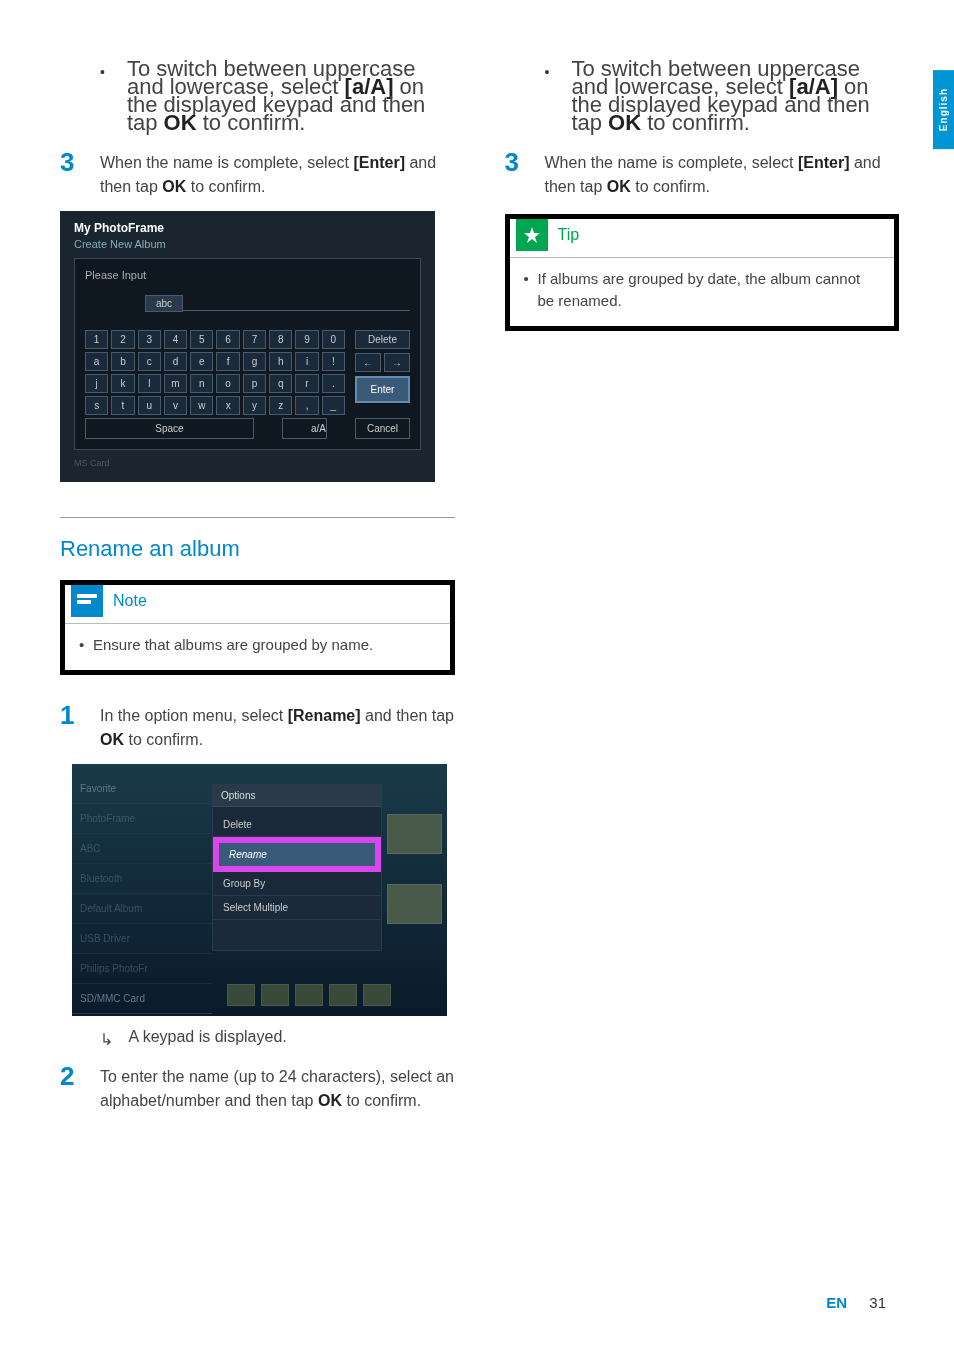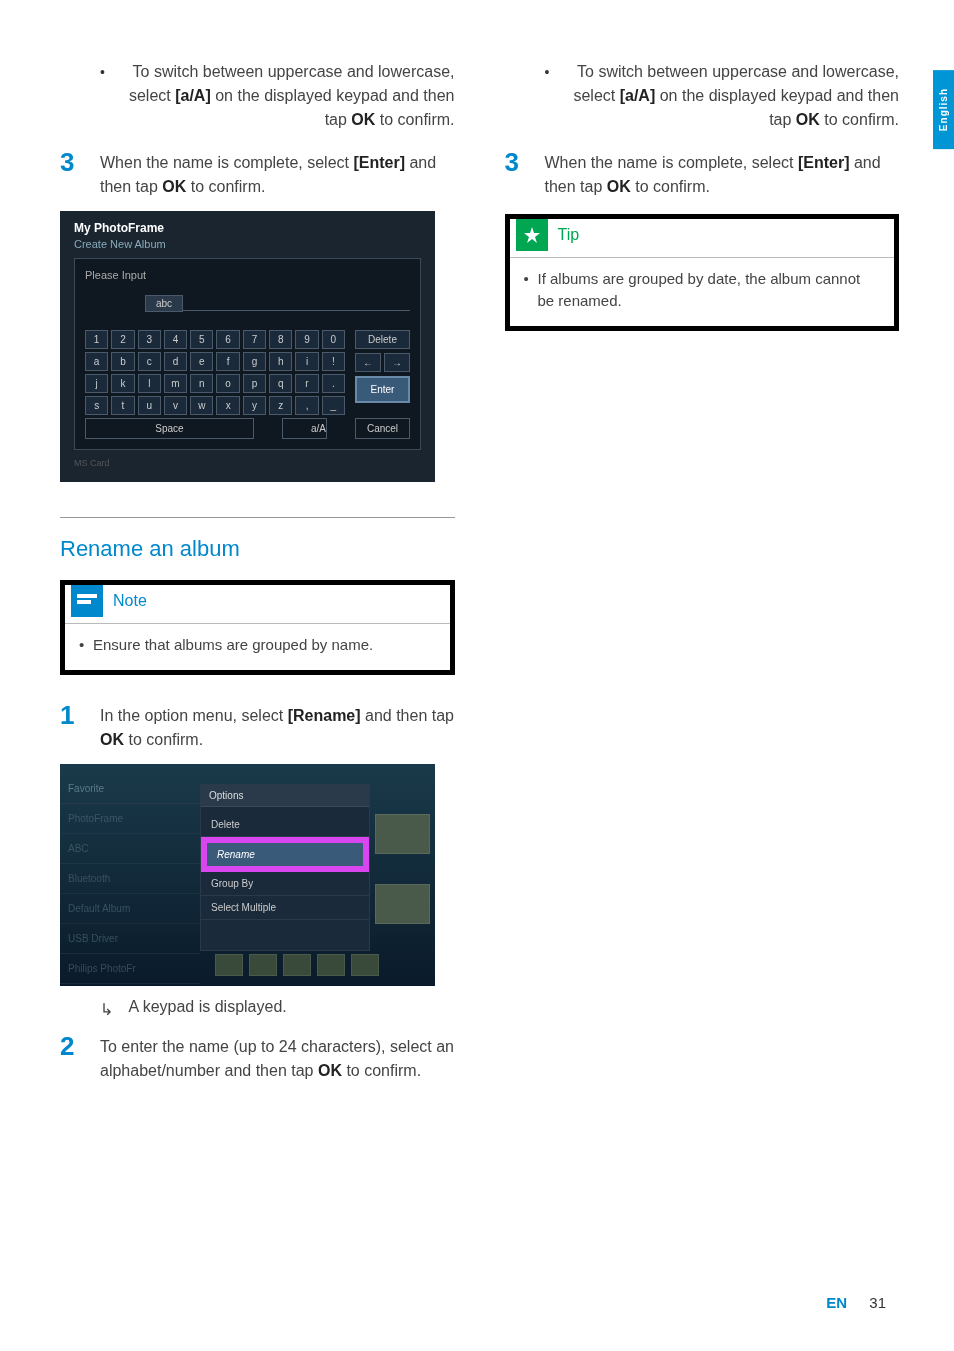--- a/index.html
+++ b/index.html
@@ -44,25 +44,24 @@
     .bullet-row {
       display: flex;
       align-items: flex-start;
       gap: 22px;
     }
     .bullet-dot {
       font-size: 14px;
       line-height: 24px;
     }
     .bullet-text {
-      font-size: 16px;
-      line-height: 24px;
+      font-size: 22px;
+      line-height: 18px;
       color: #444;
       font-weight: 300;
-      text-align: right;
     }
     .bullet-text .bold { font-weight: 600; color: #222; }
     .step-row {
       display: flex;
       align-items: flex-start;
       gap: 18px;
       margin-bottom: 12px;
     }
     .step-num {
       font-size: 26px;
@@ -274,23 +273,23 @@
       border: 1px solid #4a5a6a;
       text-align: center;
       padding: 4px 0;
       font-size: 10px;
       color: #ccc;
     }
     .ss1-footer { margin-top: 8px; font-size: 9px; color: #555; }
     
     .screenshot2 {
       width: 375px;
-      height: 222px;
+      height: 252px;
       background: linear-gradient(180deg, #1a3a4a 0%, #0a1a2a 100%);
-      margin: 10px 0;
+      margin: 10px 12px;
       position: relative;
       display: flex;
       overflow: hidden;
     }
     .ss2-left {
       width: 140px;
       padding: 10px 0 0 0;
       font-size: 10px;
       color: #5a7a8a;
     }

